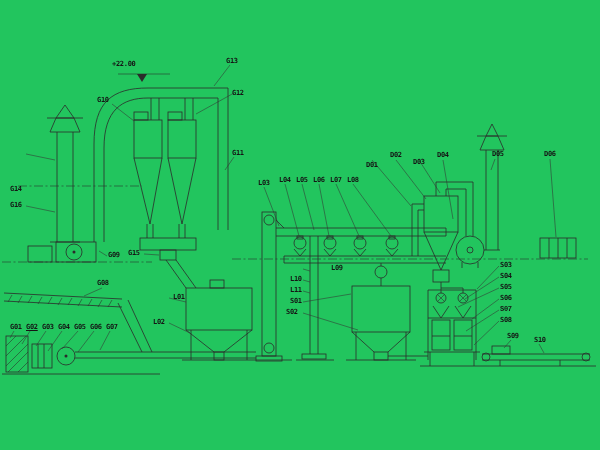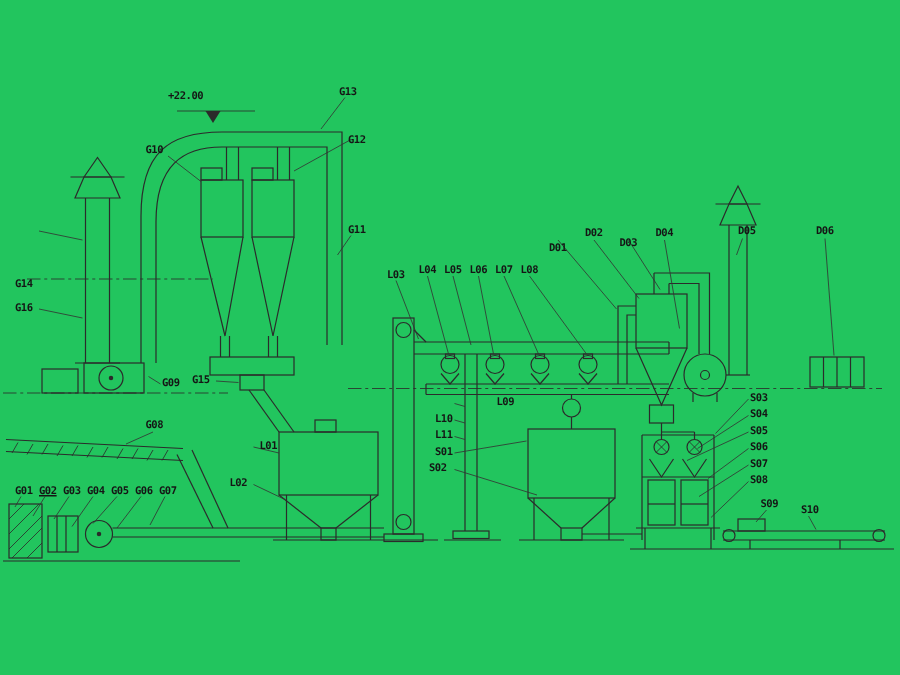--- a/index.html
+++ b/index.html
@@ -327,19 +327,19 @@
       <span class="lbl" style="left: 366px; top: 152px; margin-top: 10px;">D01</span>
       <span class="lbl" style="left: 390px; top: 152px;">D02</span>
       <span class="lbl" style="left: 413px; top: 159px;">D03</span>
       <span class="lbl" style="left: 437px; top: 152px;">D04</span>
       <span class="lbl" style="left: 492px; top: 151px;">D05</span>
       <span class="lbl" style="left: 544px; top: 151px;">D06</span>
       <span class="lbl" style="left: 500px; top: 262px;">S03</span>
       <span class="lbl" style="left: 500px; top: 273px;">S04</span>
       <span class="lbl" style="left: 500px; top: 284px;">S05</span>
       <span class="lbl" style="left: 500px; top: 295px;">S06</span>
-      <span class="lbl" style="left: 500px; top: 306px;">S07</span>
+      <span class="lbl" style="left: 500px; top: 306px; font-family: Liberation Mono, monospace;">S07</span>
       <span class="lbl" style="left: 500px; top: 317px;">S08</span>
       <span class="lbl" style="left: 507px; top: 333px;">S09</span>
       <span class="lbl" style="left: 534px; top: 337px;">S10</span>
     </div>
 
 </div>
 
 </body></html>

